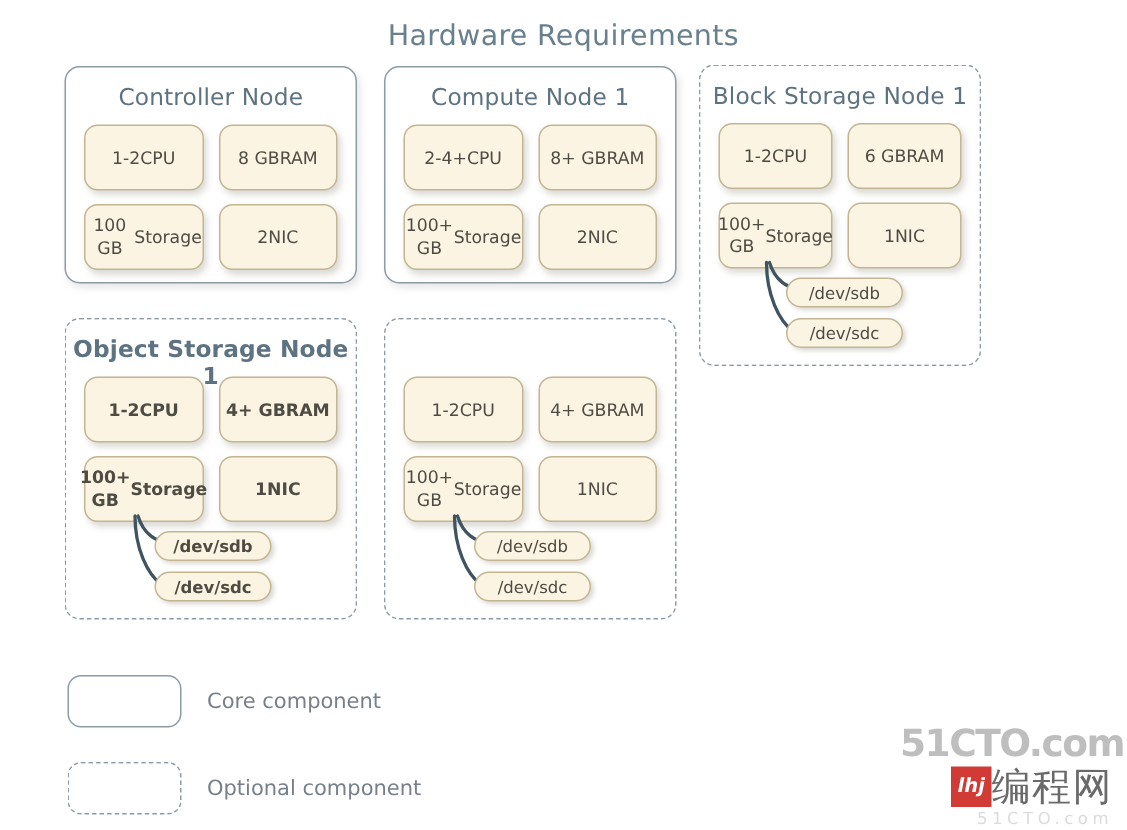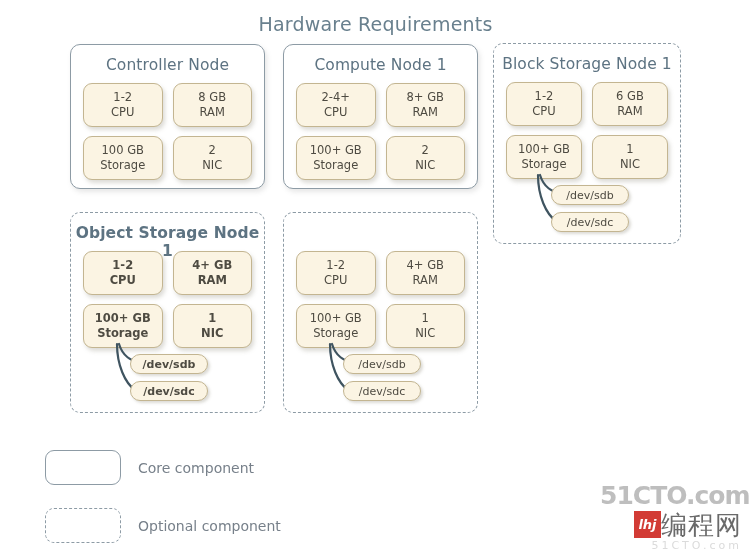--- a/index.html
+++ b/index.html
@@ -26,21 +26,20 @@
     color: #69808e;
     letter-spacing: 0.2px;
   }
 
   
   .node {
     position: absolute;
     box-sizing: border-box;
     border-radius: 10px;
     background: #ffffff;
-    margin-left: 27px;
   }
   .node.core {
     border: 1.4px solid #8d9ba5;
     box-shadow: 2px 3px 5px rgba(120,120,120,0.18);
   }
   .node.optional {
     border: 1.7px dashed #8d9ba5;
   }
   .node-title {
     text-align: center;
@@ -62,21 +61,21 @@
   }
   .comp {
     box-sizing: border-box;
     width: calc(50% - 5px);
     height: 44px;
     background: #fbf4e3;
     border: 1.2px solid #c3b591;
     border-radius: 9px;
     box-shadow: 2px 3px 4px rgba(140,135,120,0.30);
     display: flex;
-    flex-direction: column;
+    flex-direction: row;
     align-items: center;
     justify-content: center;
     line-height: 1.28;
   }
   .comp span {
     font-size: 11.5px;
     color: #4e4b42;
     display: block;
     text-align: center;
   }

